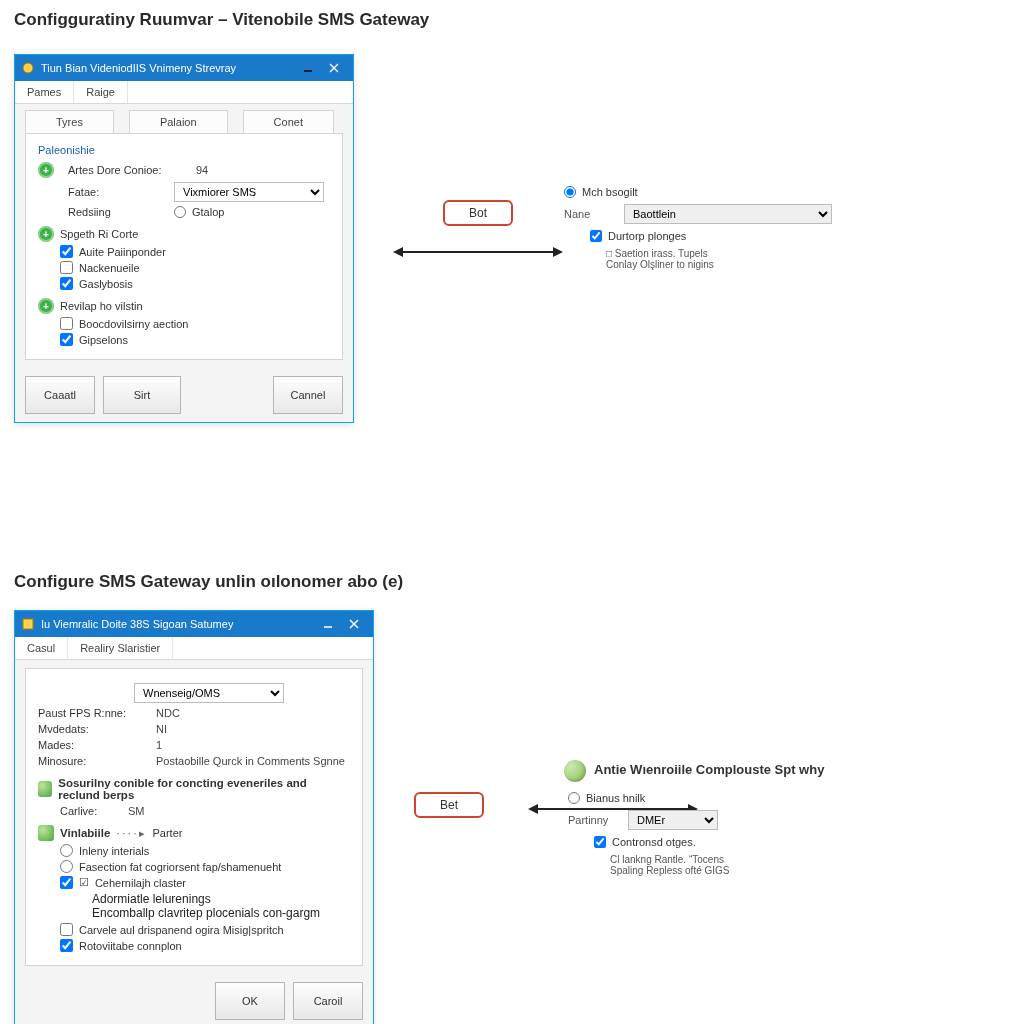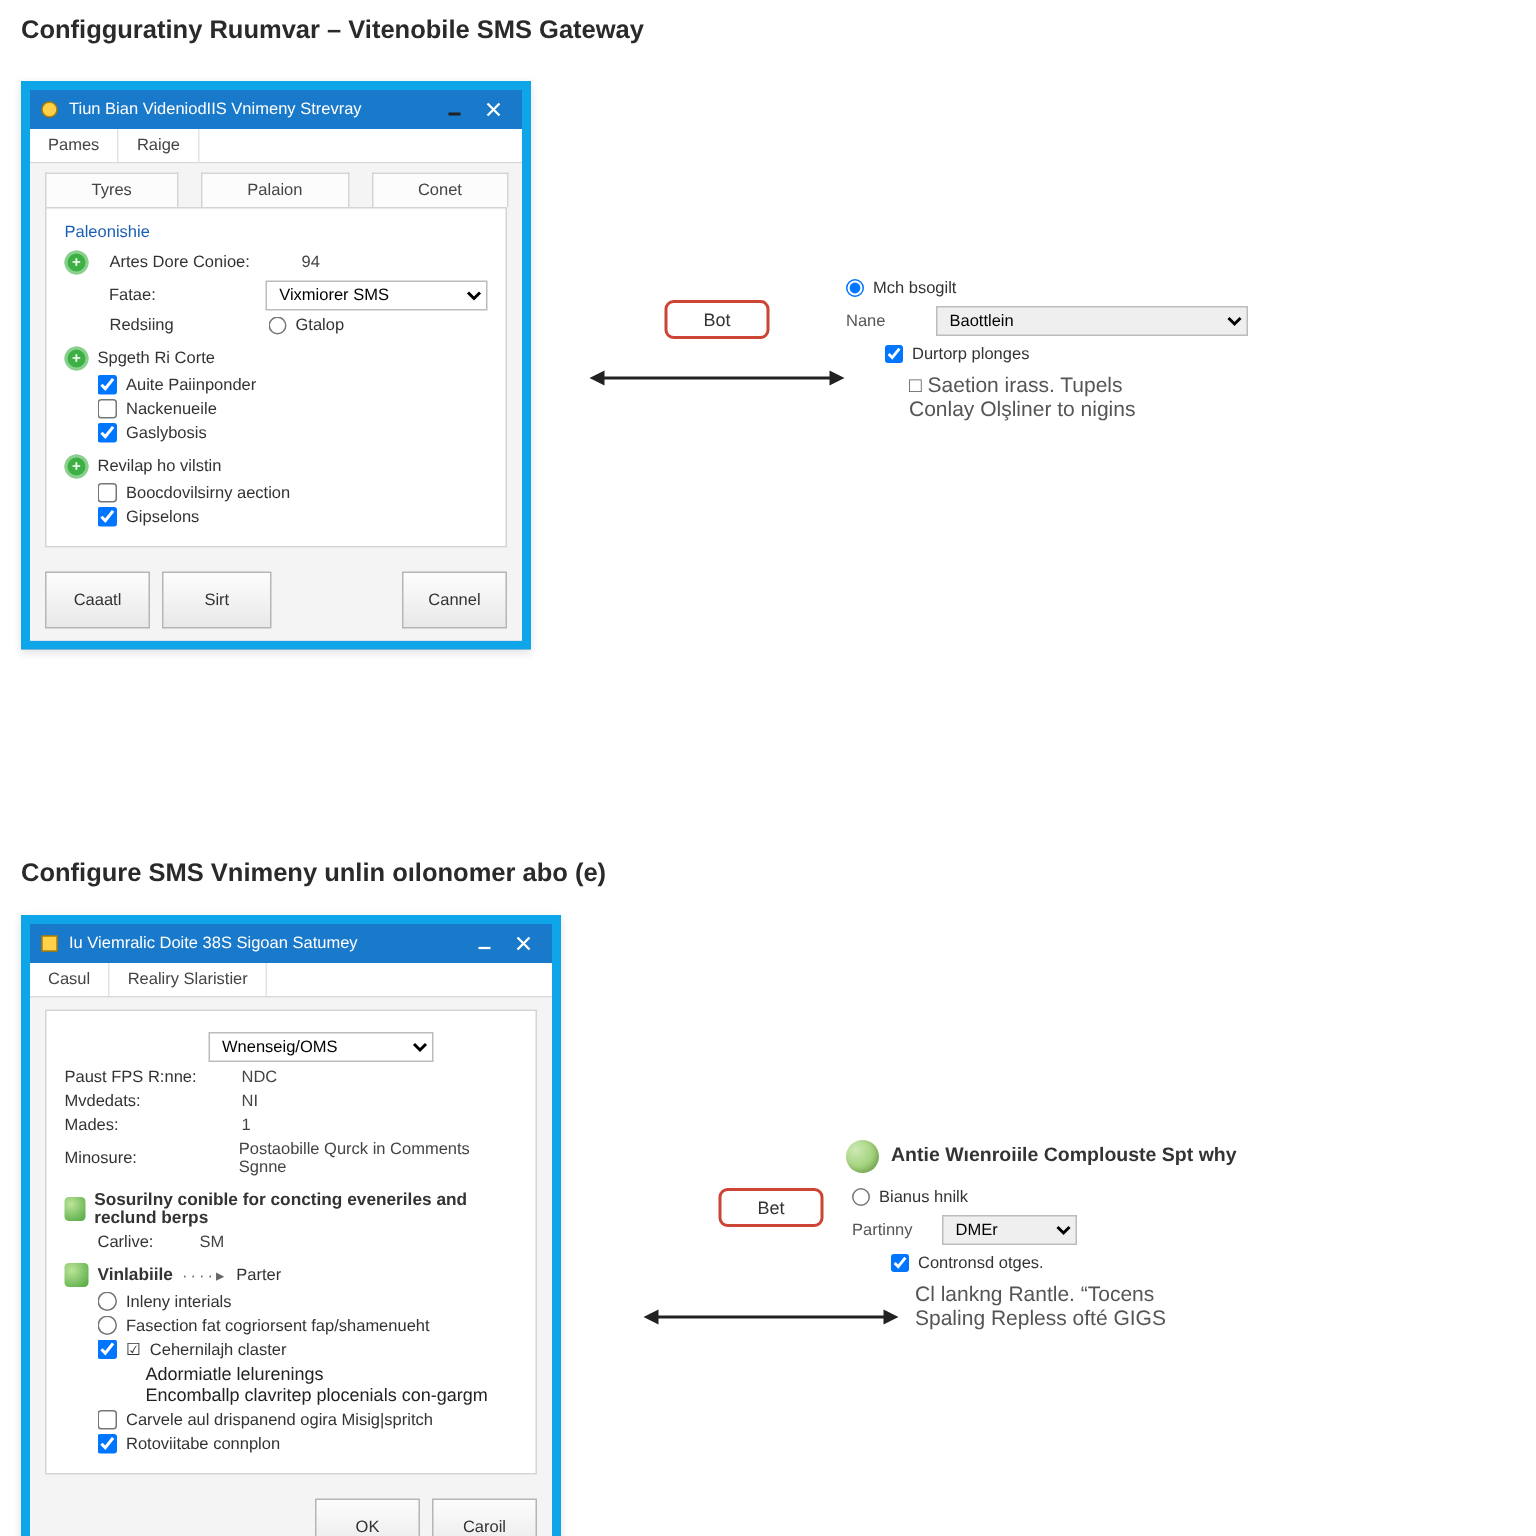--- a/index.html
+++ b/index.html
@@ -1,21 +1,21 @@
 <!DOCTYPE html>
 <html><head>
 <meta charset="utf-8">
 <style>
   * { box-sizing: border-box; margin: 0; padding: 0; font-family: "Segoe UI", Tahoma, sans-serif; }
   body { width: 1024px; height: 1024px; background: #fff; color: #222; font-size: 12px; position: relative; }
   .page-title { font-size: 17px; font-weight: 600; color: #2a2a2a; }
   .block { position: absolute; }
 
   
-  .win { border: 6px solid #0ea5e9; background: #fca5a5; box-shadow: 0 2px 6px rgba(0,0,0,.12); }
+  .win { border: 1px solid #0ea5e9; background: #15803d; box-shadow: 0 2px 6px rgba(0,0,0,.12); }
   .titlebar { height: 26px; background: #1979ca; color: #fff; display: flex; align-items: center; padding: 0 6px; font-size: 11px; }
   .titlebar .t-icon { width: 14px; height: 14px; margin-right: 6px; }
   .titlebar .spacer { flex: 1; }
   .titlebar .winbtn { width: 26px; height: 26px; display: flex; align-items: center; justify-content: center; color: #fff; font-size: 10px; }
   .titlebar .winbtn svg { stroke: #fff; }
   .winbody { background: #f4f4f4; }
 
   .tabrow { display: flex; background: #fff; border-bottom: 1px solid #d8d8d8; font-size: 11px; }
   .tabrow .tab { padding: 5px 12px; border-right: 1px solid #e4e4e4; color: #444; }
   .tabrow .tab.active { background: #fff; font-weight: 500; }
@@ -49,21 +49,21 @@
   .btn { min-width:70px; height:38px; border:1px solid #b5b5b5; background: linear-gradient(#fdfdfd,#e8e8e8); font-size:11px; color:#333; display:flex; align-items:center; justify-content:center;}
   .btn.wide{ flex:1; }
   .btnbar .gap { flex:1; }
 
   
   .rpanel { position:absolute; font-size:12px; }
   .rpanel .r-icon { width:22px; height:22px; background: radial-gradient(circle at 30% 30%, #cde9b5, #7fbf4d); border-radius:50%; display:inline-block; vertical-align:middle; margin-right:8px; box-shadow: inset -2px -2px 3px rgba(0,0,0,.15);}
   .rpanel h4 { display:inline; font-size:13px; font-weight:600; color:#333; }
   .rpanel .rline{ margin:6px 0 6px 4px; display:flex; align-items:center; gap:8px;}
   .rpanel .rlbl{ width:52px; color:#555; font-size:11px;}
-  .rpanel .sub{ margin-left:32px; font-size:14px; color:#555;}
+  .rpanel .sub{ margin-left:32px; font-size:10px; color:#555;}
   .rpanel .sub.indent{ margin-left:46px;}
   .rpanel select { height:20px; border:1px solid #bcbcbc; padding:1px 4px; font-size:11px;}
   .rpanel .wide-sel{ width:208px; }
   .rpanel .med-sel{ width:90px; }
   .rpanel input[type=checkbox]{ width:12px; height:12px;}
 
   
   .arrow-wrap{ position:absolute; display:flex; align-items:center; gap:10px;}
   .bet-box{ border:2px solid #cc4433; border-radius:6px; padding:4px 24px; background:#fff; color:#333; font-size:12px; font-weight:500;}
   .arrow-line{ stroke:#222; stroke-width:2;}
@@ -196,21 +196,21 @@
   <div class="rline" style="margin-left:30px;">
     <label class="radio">
         <input type="checkbox" checked="" style="">
         <span>Durtorp plonges</span>
       </label>
   </div>
   <div class="sub indent"><span>□ </span><span>Saetion irass. Tupels</span></div>
   <div class="sub indent">Conlay Olşliner to nigins</div>
 </div>
 
-<h2 class="page-title block" style="left:14px; top:572px;">Configure SMS Vnimeny unlin oılonomer abo (e)</h2>
+<h2 class="page-title block" style="left:14px; top:572px;">Configure SMS Gateway unlin oılonomer abo (e)</h2>
 
 <div class="win block" style="left:14px; top:610px; width:360px;">
   <div class="titlebar">
     <span class="t-icon"><svg width="14" height="14">
           <rect x="2" y="2" width="10" height="10" fill="#ffd24a" stroke="#b07c00"></rect>
         </svg></span>
     <span>Iu Viemralic Doite 38S Sigoan Satumey</span>
     <span class="spacer"></span>
     <span class="winbtn">
         <svg width="10" height="10">
@@ -286,21 +286,21 @@
           <span>Rotoviitabe connplon</span>
         </label>
     </div>
     <div class="btnbar" style="justify-content:flex-end">
       <div class="btn">OK</div>
       <div class="btn">Caroil</div>
     </div>
   </div>
 </div>
 
-<div class="arrow-wrap" style="left:414px; top:792px; width:200px; flex-direction:column;gap:44px;">
+<div class="arrow-wrap" style="left:414px; top:792px; width:200px; gap:44px;">
   <div class="bet-box">Bet</div>
   <svg class="arrow-svg" width="170" height="16" style="margin-top:8px;">
     <line x1="6" y1="8" x2="164" y2="8" class="arrow-line"></line>
     <polygon points="0,8 10,3 10,13" fill="#222"></polygon>
     <polygon points="170,8 160,3 160,13" fill="#222"></polygon>
   </svg>
 </div>
 
 <div class="rpanel" style="left:564px; top:760px; width:330px;">
   <div><span class="r-icon"></span><h4>Antie Wıenroiile Complouste Spt why</h4></div>

